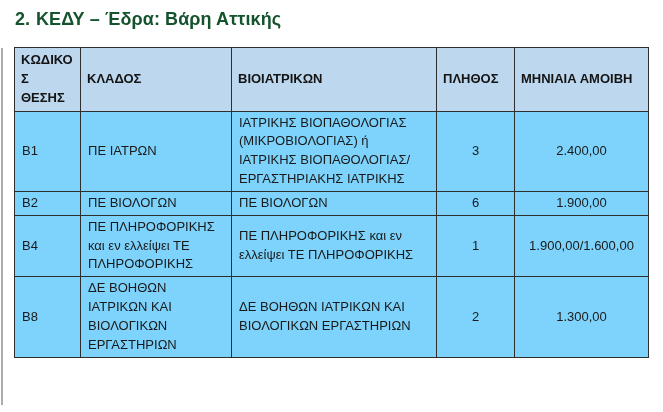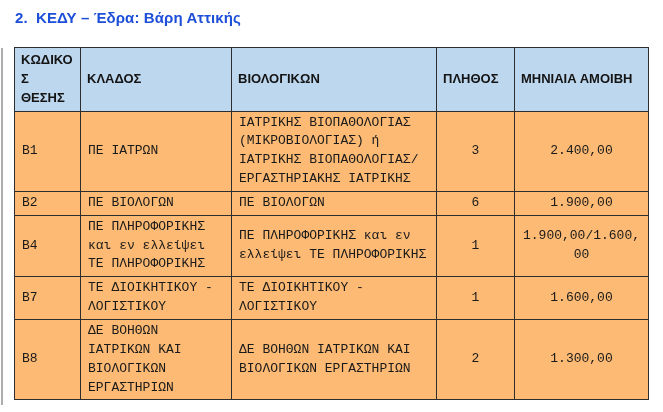--- a/index.html
+++ b/index.html
@@ -15,23 +15,23 @@
   }
   .page {
     position: relative;
     width: 663px;
     height: 412px;
   }
   .doc-title {
     position: absolute;
     top: 9px;
     left: 15px;
-    font-size: 15px;
+    font-size: 18px;
     font-weight: bold;
-    color: #1d4ed8;
+    color: #14532d;
     letter-spacing: 0.1px;
   }
   .doc-title .num {
     display: inline-block;
     width: 21px;
   }
   .scan-artifact {
     position: absolute;
     left: 1px;
     top: 48px;
@@ -60,22 +60,21 @@
   table.positions th {
     background: #BDD7EE;
     font-weight: bold;
     text-align: left;
     padding: 3px 6px;
     color: #141414;
   }
   table.positions th.center { }
   table.positions td {
     padding: 2px 7px;
-    background: #fdba74;
-    font-family: Liberation Mono, monospace;
+    background: #7dd3fc;
   }
   td.c-count, td.c-salary { text-align: center; }
   td.c-salary { word-break: break-all; padding: 2px 9px; }
   col.w-code   { width: 66px; }
   col.w-branch { width: 151px; }
   col.w-spec   { width: 205px; }
   col.w-count  { width: 78px; }
   col.w-salary { width: 134px; }
 </style>
 </head>
@@ -95,21 +94,21 @@
         <col class="w-branch">
         <col class="w-spec">
         <col class="w-count">
         <col class="w-salary">
     </colgroup>
     <thead>
       <tr>
         <th>ΚΩΔΙΚΟ
 Σ ΘΕΣΗΣ</th>
         <th>ΚΛΑΔΟΣ</th>
-        <th>ΒΙΟΛΟΓΙΚΩΝ</th>
+        <th>ΒΙΟΙΑΤΡΙΚΩΝ</th>
         <th class="center">ΠΛΗΘΟΣ</th>
         <th class="center">ΜΗΝΙΑΙΑ ΑΜΟΙΒΗ</th>
       </tr>
     </thead>
     <tbody>
       <tr>
         <td class="c-code">B1</td>
         <td class="c-branch">ΠΕ ΙΑΤΡΩΝ</td>
         <td class="c-spec">ΙΑΤΡΙΚΗΣ ΒΙΟΠΑΘΟΛΟΓΙΑΣ (ΜΙΚΡΟΒΙΟΛΟΓΙΑΣ) ή ΙΑΤΡΙΚΗΣ ΒΙΟΠΑΘΟΛΟΓΙΑΣ/ΕΡΓΑΣΤΗΡΙΑΚΗΣ ΙΑΤΡΙΚΗΣ</td>
         <td class="c-count">3</td>
@@ -123,27 +122,20 @@
         <td class="c-salary">1.900,00</td>
       </tr>
       <tr>
         <td class="c-code">B4</td>
         <td class="c-branch">ΠΕ ΠΛΗΡΟΦΟΡΙΚΗΣ και εν ελλείψει ΤΕ ΠΛΗΡΟΦΟΡΙΚΗΣ</td>
         <td class="c-spec">ΠΕ ΠΛΗΡΟΦΟΡΙΚΗΣ και εν ελλείψει ΤΕ ΠΛΗΡΟΦΟΡΙΚΗΣ</td>
         <td class="c-count">1</td>
         <td class="c-salary">1.900,00/1.600,00</td>
       </tr>
       <tr>
-        <td class="c-code">B7</td>
-        <td class="c-branch">ΤΕ ΔΙΟΙΚΗΤΙΚΟΥ - ΛΟΓΙΣΤΙΚΟΥ</td>
-        <td class="c-spec">ΤΕ ΔΙΟΙΚΗΤΙΚΟΥ - ΛΟΓΙΣΤΙΚΟΥ</td>
-        <td class="c-count">1</td>
-        <td class="c-salary">1.600,00</td>
-      </tr>
-      <tr>
         <td class="c-code">B8</td>
         <td class="c-branch">ΔΕ ΒΟΗΘΩΝ ΙΑΤΡΙΚΩΝ ΚΑΙ ΒΙΟΛΟΓΙΚΩΝ ΕΡΓΑΣΤΗΡΙΩΝ</td>
         <td class="c-spec">ΔΕ ΒΟΗΘΩΝ ΙΑΤΡΙΚΩΝ ΚΑΙ ΒΙΟΛΟΓΙΚΩΝ ΕΡΓΑΣΤΗΡΙΩΝ</td>
         <td class="c-count">2</td>
         <td class="c-salary">1.300,00</td>
       </tr>
     </tbody>
   </table>
 
 </div>

